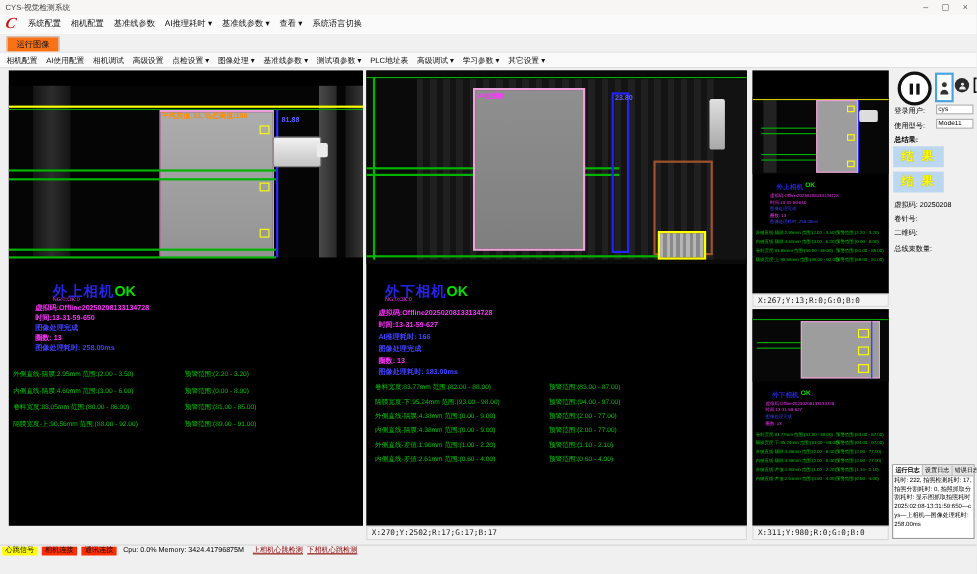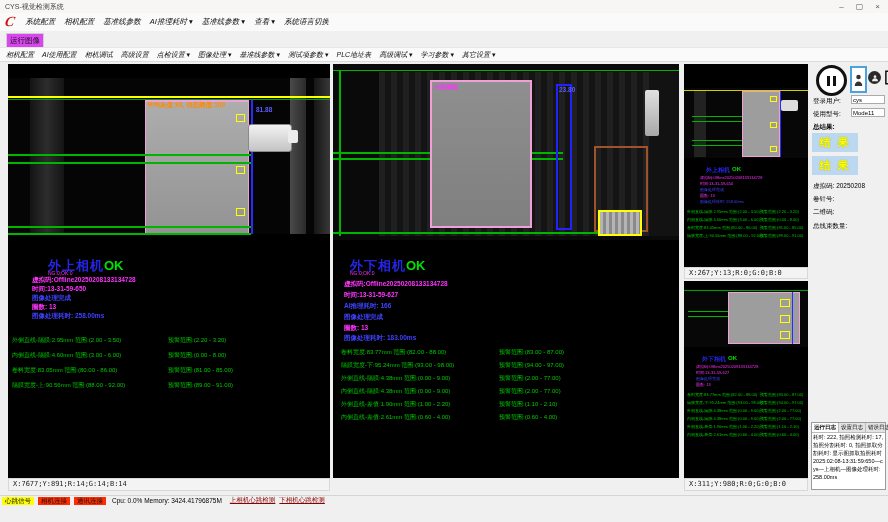--- a/index.html
+++ b/index.html
@@ -12,26 +12,26 @@
     font-size:7px;color:#444;display:flex;align-items:center;}
   .titlebar .title{padding-left:5px;flex:1;}
   .winctl{display:flex;gap:12px;padding-right:8px;color:#555;font-size:8px;}
   .wbtn{cursor:default;line-height:13px;}
   .menubar{position:absolute;left:0;top:13px;width:888px;height:18px;background:#fbfafa;
     display:flex;align-items:center;gap:9px;font-size:7.5px;color:#111;border-bottom:1px solid #e3e3e3;}
   .logo{font-family:"Liberation Serif","DejaVu Serif",serif;color:#cc1111;font-weight:bold;
     font-style:italic;font-size:14px;margin:0 2px 0 5px;transform:skewX(-12deg);}
   .tabrow{position:absolute;left:0;top:31px;width:888px;height:16px;background:#f0f0f0;
     border-bottom:1px solid #d9d9d9;}
-  .tab{position:absolute;left:6px;top:2px;height:14px;padding:0 3px;background:#d946ef;
+  .tab{position:absolute;left:6px;top:2px;height:14px;padding:0 8px;background:#f97316;
     border:1px solid #cfcfcf;border-bottom:none;font-size:7.5px;line-height:14px;color:#111;}
   .toolbar{position:absolute;left:0;top:47px;width:888px;height:15px;background:#fbfafa;
     border-top:1px solid #e7e7e7;border-bottom:1px solid #dcdcdc;display:flex;align-items:center;
     gap:8px;font-size:7px;color:#111;padding-left:6px;box-sizing:border-box;}
-  .mitem,.titem{white-space:nowrap;cursor:default;font-style:italic;}
+  .mitem,.titem{white-space:nowrap;cursor:default;}
   
   .panel{position:absolute;background:#000;overflow:hidden;}
   .capbar{position:absolute;background:#f3f3f3;border:1px solid #d8d8d8;box-sizing:border-box;
     font-family:"DejaVu Sans Mono","Liberation Mono",monospace;font-size:7px;color:#222;
     line-height:11px;padding-left:4px;white-space:nowrap;}
   .gl{position:absolute;background:#00b400;height:2px;}
   .tline{position:absolute;white-space:nowrap;text-align:right;}
   .t-mag{color:#ff33ff;} .t-blue{color:#4040ff;} .t-green{color:#00c800;}
   .cam-title{font-size:13px;font-weight:bold;color:#2525e8;letter-spacing:1px;}
   .cam-ok{font-size:13px;font-weight:bold;color:#00e000;}
@@ -150,21 +150,20 @@
 
     <span class="meas" style="left:4px;top:272px;">外侧直线-隔膜:2.95mm 范围:(2.00 - 3.50)</span>
     <span class="meas" style="left:160px;top:272px;">预警范围:(2.20 - 3.20)</span>
     <span class="meas" style="left:4px;top:287px;">内侧直线-隔膜:4.60mm 范围:(3.00 - 6.00)</span>
     <span class="meas" style="left:160px;top:287px;">预警范围:(0.00 - 8.00)</span>
     <span class="meas" style="left:4px;top:302px;">卷料宽度:83.05mm 范围:(80.00 - 86.00)</span>
     <span class="meas" style="left:160px;top:302px;">预警范围:(81.00 - 85.00)</span>
     <span class="meas" style="left:4px;top:317px;">隔膜宽度-上:90.56mm 范围:(88.00 - 92.00)</span>
     <span class="meas" style="left:160px;top:317px;">预警范围:(89.00 - 91.00)</span>
   </div>
-  <div class="capbar" style="left:8px;top:478px;width:322px;height:13px;">X:7677;Y:891;R:14;G:14;B:14</div>
 
   <div class="panel" style="left:333px;top:64px;width:346px;height:414px;">
     <div class="abs" style="left:0;top:0;width:346px;height:176px;background:#0a0a0a;">
       <div class="abs" style="left:46px;top:8px;width:270px;height:164px;background:repeating-linear-gradient(90deg,#202020 0 6px,#141414 6px 12px);"></div>
       <div class="abs" style="left:316px;top:8px;width:30px;height:164px;background:#121212;"></div>
       <div class="gl" style="left:0;top:6px;width:346px;height:1px;"></div>
       <div class="abs" style="left:6px;top:6px;width:2px;height:166px;background:#00b400;"></div>
       <div class="gl" style="left:0;top:88px;width:230px;"></div>
       <div class="gl" style="left:0;top:94px;width:230px;"></div>
       <div class="gl" style="left:0;top:168px;width:270px;"></div>
@@ -196,20 +195,21 @@
     <span class="meas" style="left:166px;top:297px;">预警范围:(94.00 - 97.00)</span>
     <span class="meas" style="left:8px;top:310px;">外侧直线-隔膜:4.38mm 范围:(0.00 - 9.00)</span>
     <span class="meas" style="left:166px;top:310px;">预警范围:(2.00 - 77.00)</span>
     <span class="meas" style="left:8px;top:323px;">内侧直线-隔膜:4.38mm 范围:(0.00 - 9.00)</span>
     <span class="meas" style="left:166px;top:323px;">预警范围:(2.00 - 77.00)</span>
     <span class="meas" style="left:8px;top:336px;">外侧直线-差值:1.90mm 范围:(1.00 - 2.20)</span>
     <span class="meas" style="left:166px;top:336px;">预警范围:(1.10 - 2.10)</span>
     <span class="meas" style="left:8px;top:349px;">内侧直线-差值:2.61mm 范围:(0.60 - 4.00)</span>
     <span class="meas" style="left:166px;top:349px;">预警范围:(0.60 - 4.00)</span>
   </div>
+  <div class="capbar" style="left:333px;top:478px;width:346px;height:13px;">X:270;Y:2502;R:17;G:17;B:17</div>
 
   <div class="panel" style="left:684px;top:64px;width:124px;height:203px;">
     <div class="abs" style="left:0;top:24px;width:124px;height:70px;background:#070707;">
       <div class="abs" style="left:10px;top:3px;width:12px;height:66px;background:#222;"></div>
       <div class="abs" style="left:0;top:2px;width:124px;height:1px;background:#cfcf00;"></div>
       <div class="abs" style="left:58px;top:3px;width:38px;height:66px;background:#9d9d9d;border:1px solid #f0a0d8;box-sizing:border-box;"></div>
       <div class="gl" style="left:8px;top:28px;width:50px;height:1px;"></div>
       <div class="gl" style="left:8px;top:33px;width:50px;height:1px;"></div>
       <div class="gl" style="left:8px;top:52px;width:50px;height:1px;"></div>
       <div class="gl" style="left:8px;top:57px;width:50px;height:1px;"></div>

